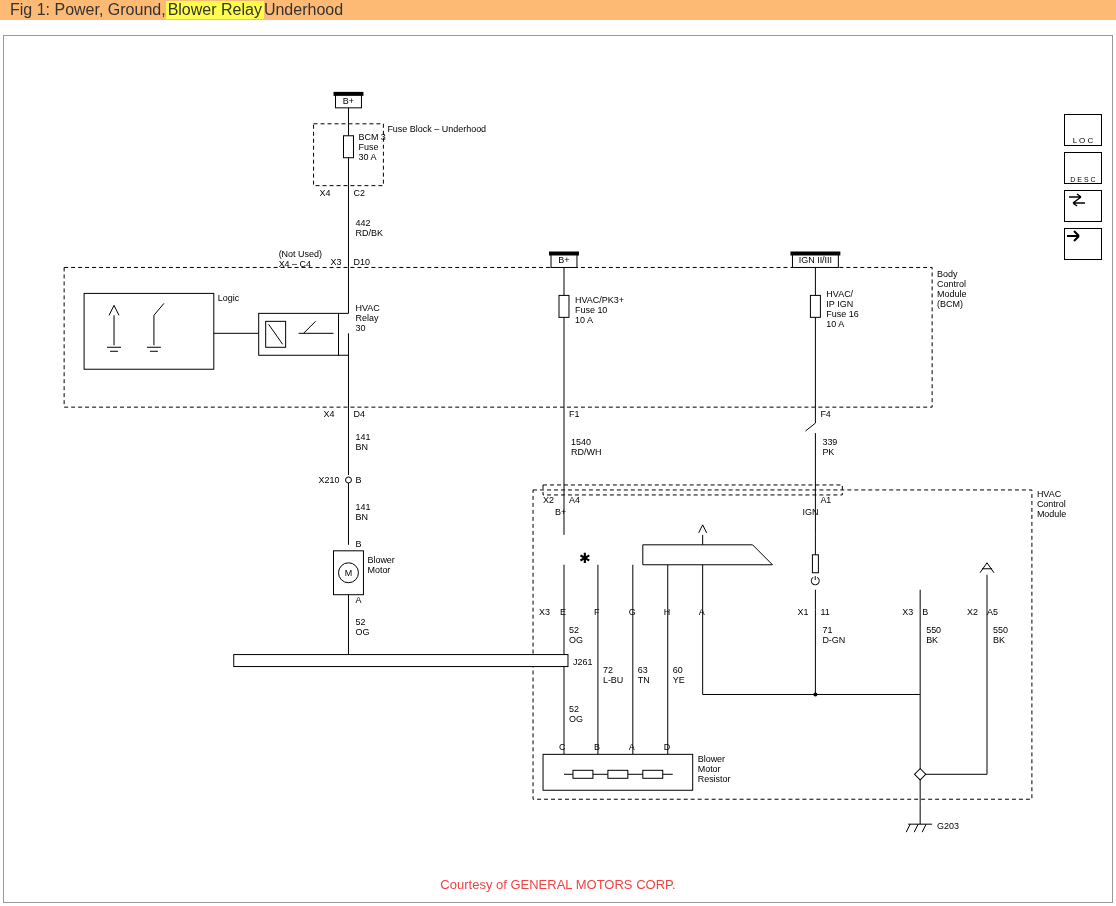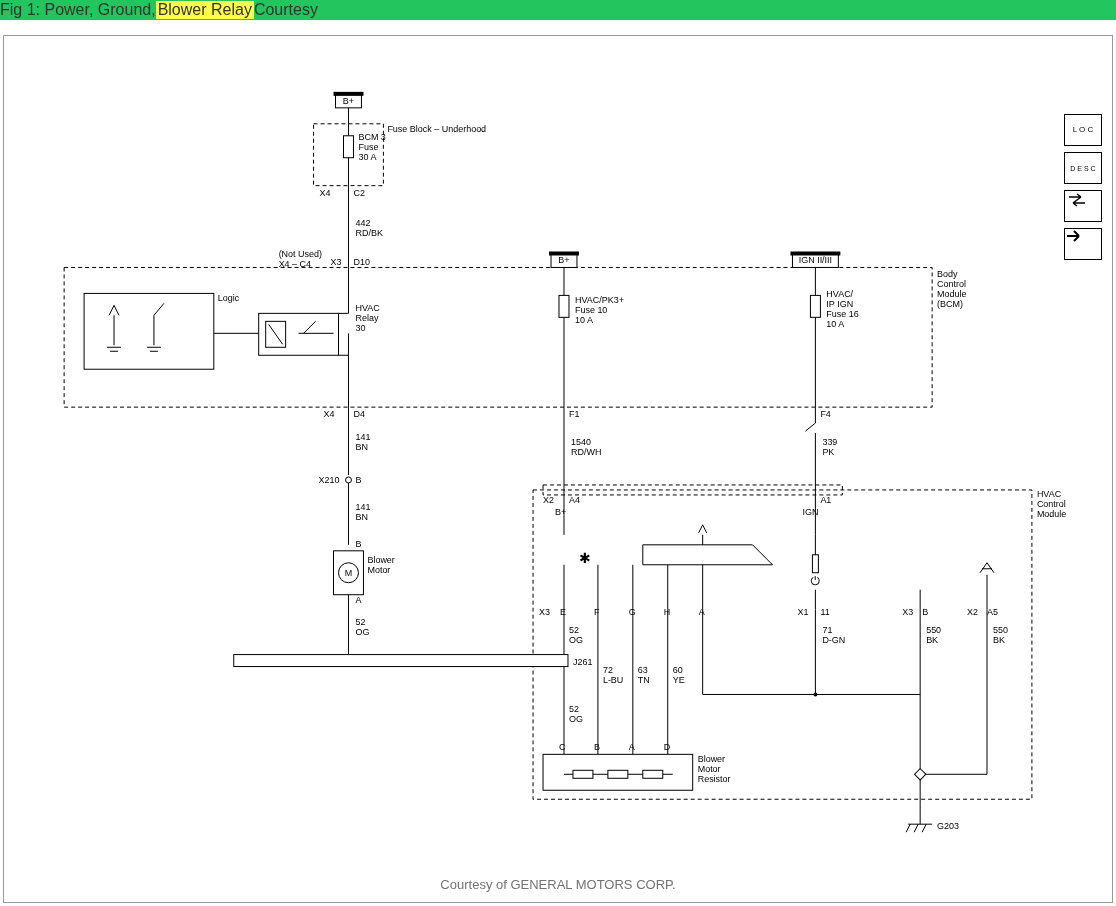--- a/index.html
+++ b/index.html
@@ -1,42 +1,42 @@
 <!DOCTYPE html>
 <html><head>
 <meta charset="utf-8">
 <style>
   html,body{margin:0;padding:0;background:#fff;font-family:Arial,Helvetica,sans-serif;}
   .page{width:1116px;height:906px;position:relative;background:#fff;}
-  .titlebar{position:absolute;left:0;top:0;right:0;height:20px;background:#22c55e;
-    display:flex;align-items:center;font-size:16px;color:#333;}
+  .titlebar{position:absolute;left:0;top:0;right:0;height:20px;background:#fdba74;
+    display:flex;align-items:center;padding-left:10px;font-size:16px;color:#333;}
   .titlebar .hl{background:#ffff4a;padding:0 2px;}
   .viewport{position:absolute;left:3px;top:35px;right:3px;bottom:3px;border:1px solid #999;background:#fff;}
   .svgwrap{position:absolute;left:0;top:0;right:0;bottom:0;}
   svg{width:100%;height:100%;}
   .wire{stroke:#000;stroke-width:1;fill:none;}
   .dash{stroke:#000;stroke-width:1;fill:none;stroke-dasharray:4 3;}
   .lbl{font:9px Arial;fill:#000;}
   .box{fill:#fff;stroke:#000;stroke-width:1;}
   .blk{fill:#000;}
   .ctr{text-anchor:middle;}
-  .credit{position:absolute;left:0;right:0;bottom:10px;text-align:center;font-size:13px;color:#737373;}
+  .credit{position:absolute;left:0;right:0;bottom:10px;text-align:center;font-size:13px;color:#ef4444;}
   .toolbox{position:absolute;right:10px;top:78px;display:flex;flex-direction:column;gap:6px;}
   .tbtn{width:36px;height:30px;border:1px solid #000;background:#fff;display:flex;
-    align-items:center;justify-content:center;font:9px Arial;cursor:pointer;}
+    align-items:flex-end;justify-content:center;font:9px Arial;cursor:pointer;}
 </style>
 </head>
 <body>
 
 <div class="page">
 
   <div class="titlebar">
     <span>Fig 1: Power, Ground, </span>
     <span class="hl">Blower Relay</span>
-    <span> Courtesy</span>
+    <span> Underhood</span>
   </div>
 
   <div class="viewport">
     <div class="svgwrap">
       <svg viewBox="0 0 1110 868">
 
         <rect class="box" x="332" y="58" width="26" height="14"></rect>
         <rect class="blk" x="330" y="56" width="30" height="4"></rect>
         <text class="lbl ctr" x="345" y="68">B+</text>
         <line class="wire" x1="345" y1="72" x2="345" y2="88"></line>

